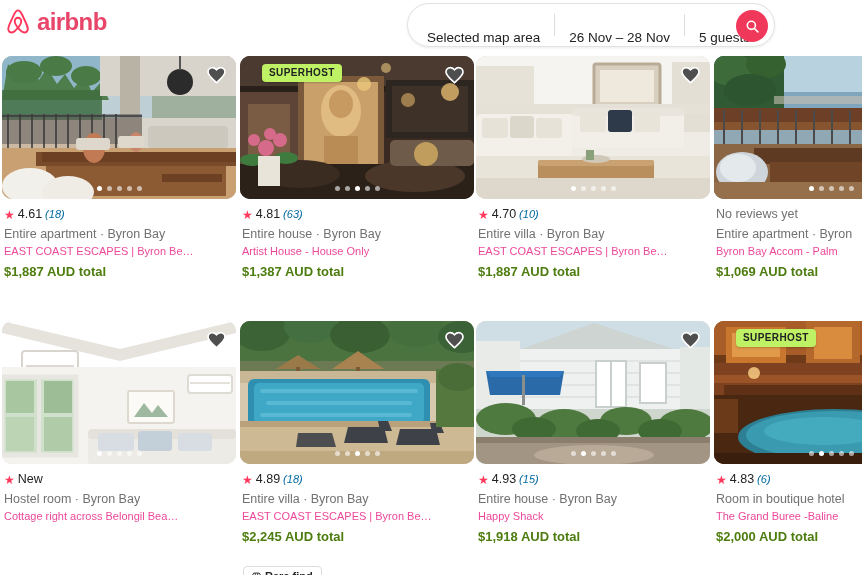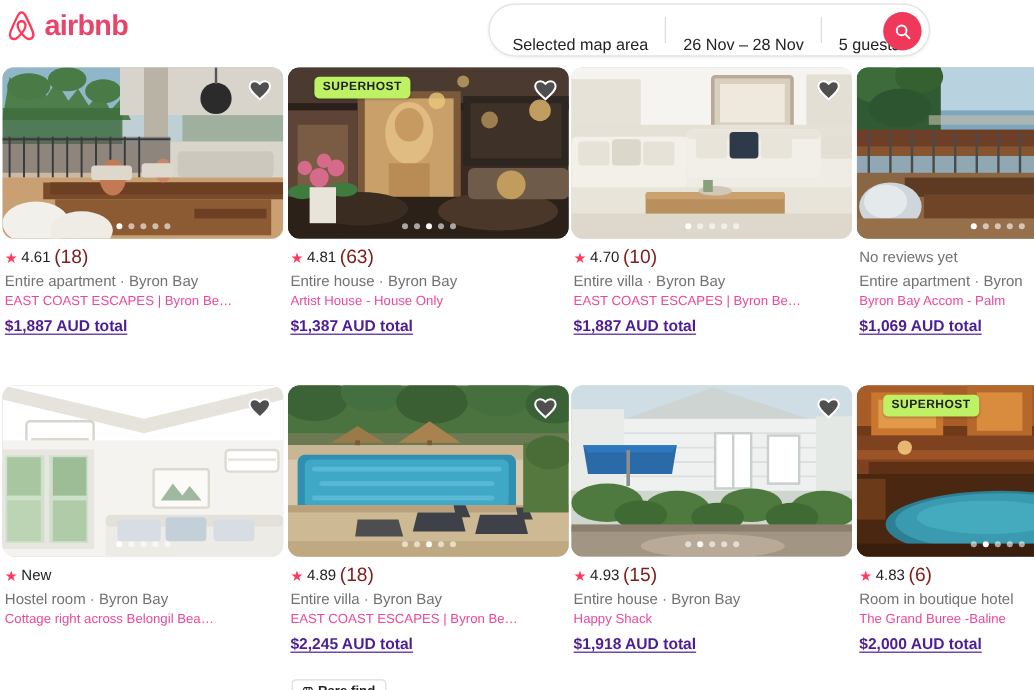--- a/index.html
+++ b/index.html
@@ -106,38 +106,37 @@
 
   
   .meta { padding: 8px 0 0 2px; }
   .rating {
     display: flex; align-items: center; gap: 3px;
     font-size: 12.5px; color: #222; line-height: 15px;
     margin-bottom: 4px;
   }
   .rating .star { color: #FF385C; font-size: 12px; line-height: 12px; }
   .rating .score { color: #222; }
-  .rating .count { color: #7f1d1d; font-size: 16px; }
+  .rating .count { color: #0369a1; font-size: 11px; font-style: italic; }
   .rating.new .score { color: #222; }
   .noreviews { font-size: 12.5px; color: #717171; line-height: 15px; margin-bottom: 4px; }
 
   .subtitle {
     font-size: 12.5px; color: #717171; line-height: 17px;
     white-space: nowrap; overflow: hidden;
   }
   .title {
     font-size: 11px; color: #ec4899; line-height: 17px;
     white-space: nowrap; overflow: hidden; text-overflow: ellipsis;
     max-width: 232px;
   }
   .price {
     margin-top: 3px;
-    font-size: 13px; font-weight: 700; color: #4c1d95;
+    font-size: 13px; font-weight: 700; color: #4d7c0f;
     line-height: 17px;
-    text-decoration: underline;
     text-underline-offset: 2px;
     white-space: nowrap;
   }
 
   
   .rarefind {
     position: absolute; left: 243px; top: 566px;
     border: 1px solid #dddddd; border-radius: 4px;
     background: #fff;
     padding: 3px 8px 4px;

